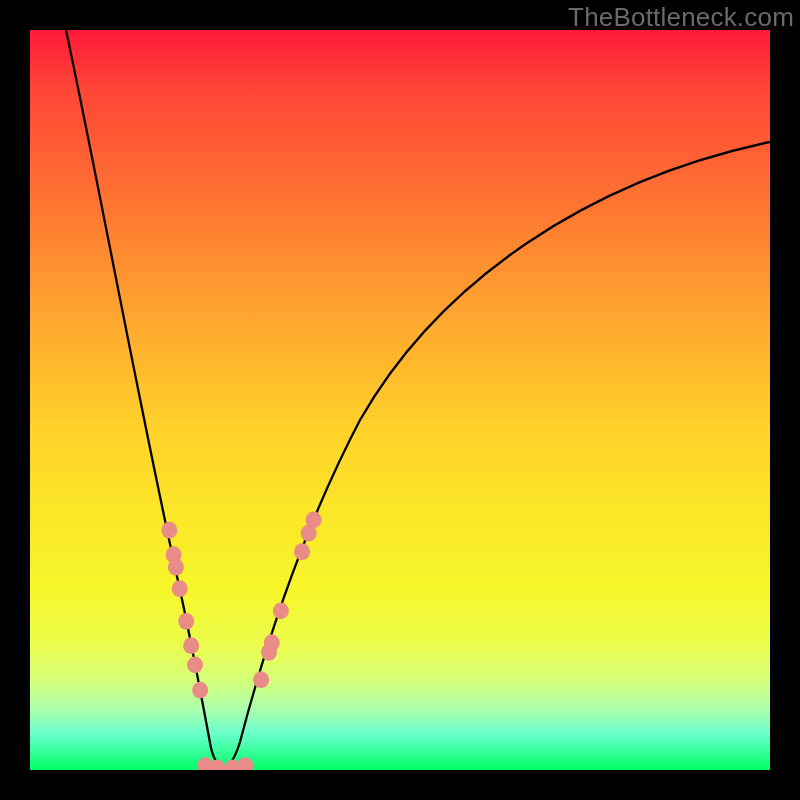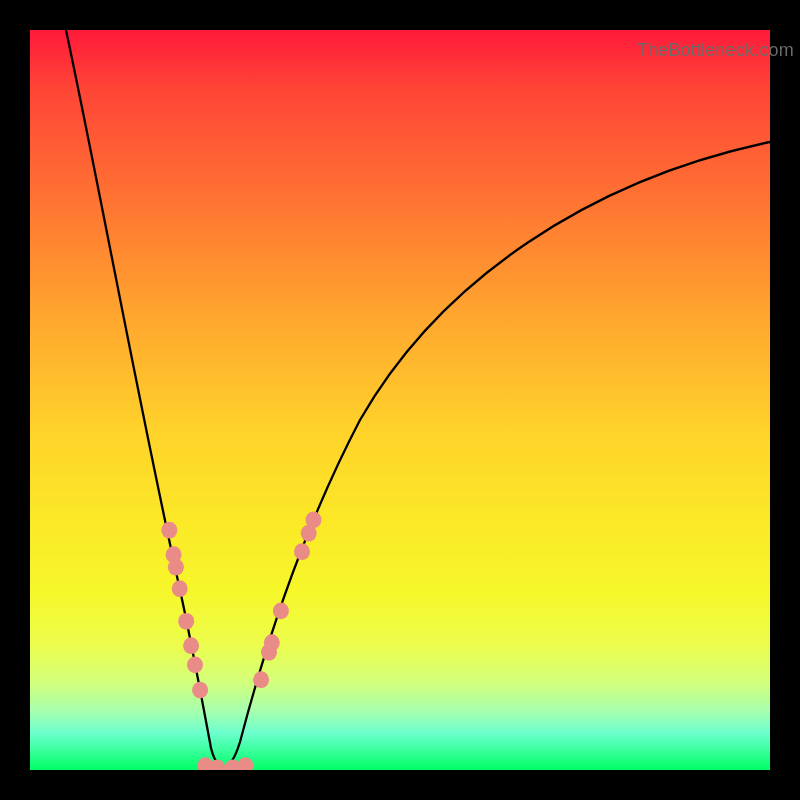--- a/index.html
+++ b/index.html
@@ -36,25 +36,24 @@
       #a7ffad 92%,
       #6cffce 95%,
       #00ff66 100%
     );
   }
   .watermark {
     position: absolute;
     top: 2px;
     right: 6px;
     color: #6a6a6a;
-    font-size: 18px;
+    font-size: 26px;
     font-weight: 500;
     letter-spacing: 0.2px;
     z-index: 5;
-    margin-top: 38px;
   }
   svg.curve {
     position: absolute;
     left: 0;
     top: 0;
     width: 740px;
     height: 740px;
   }
 </style>
 </head>

